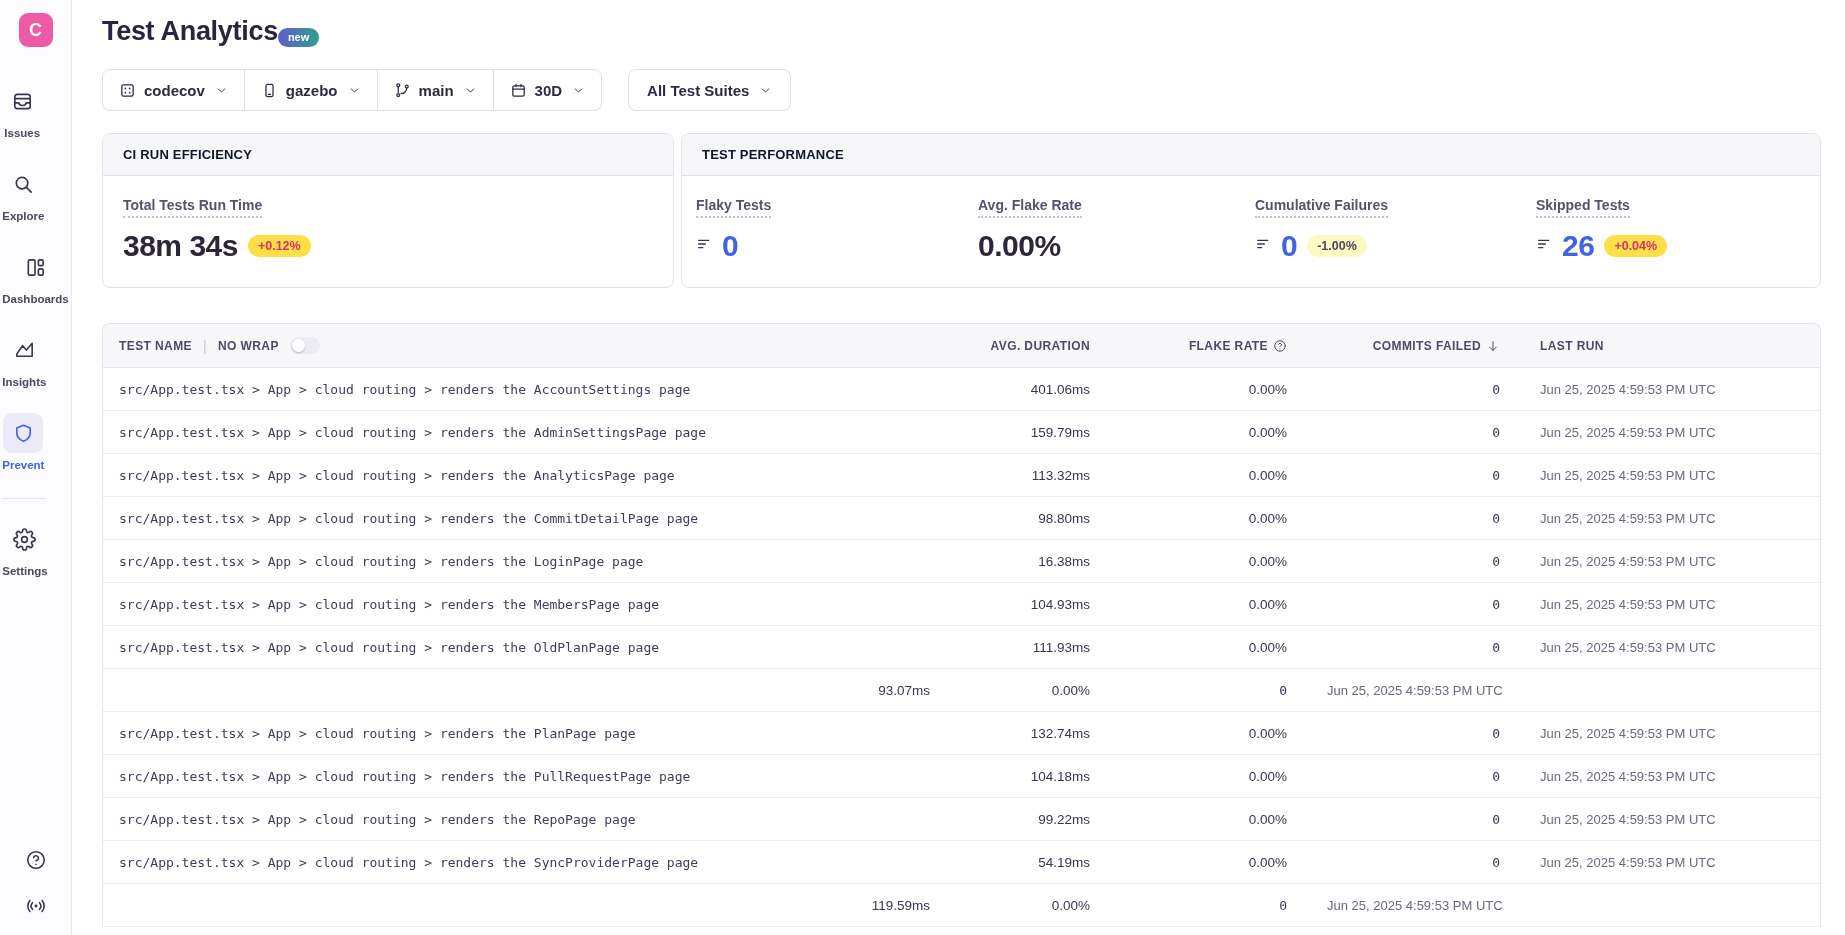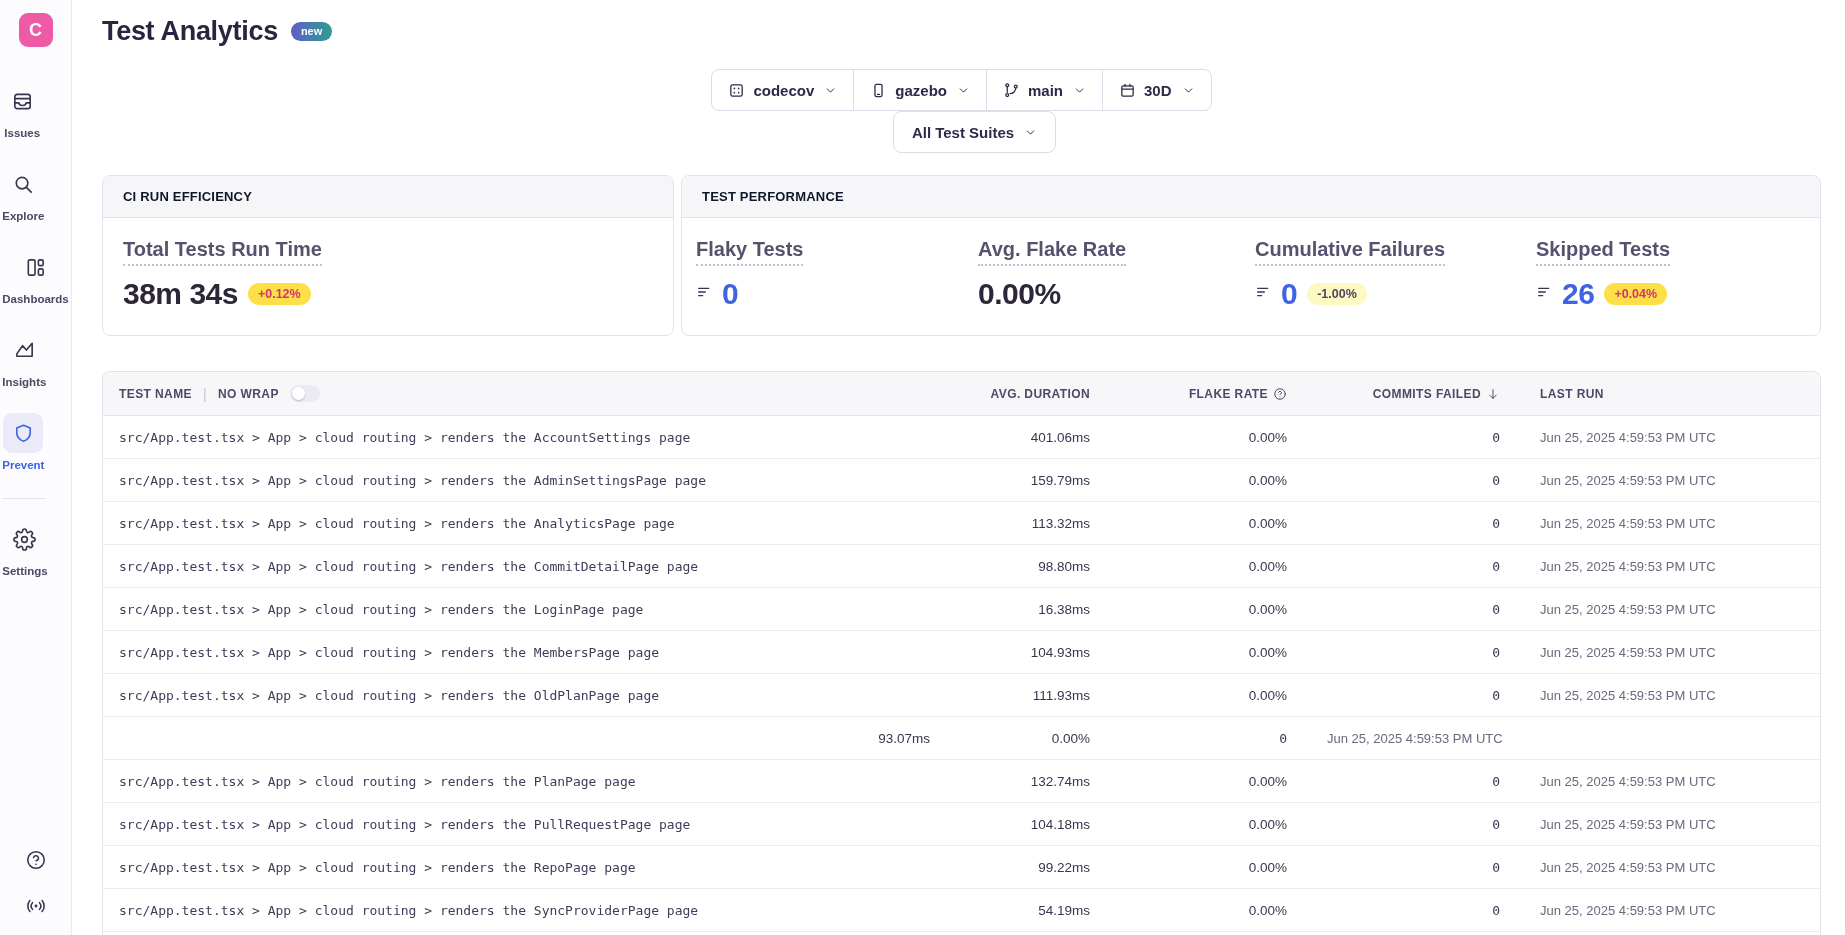--- a/index.html
+++ b/index.html
@@ -22,48 +22,48 @@
   .nav-item.active svg { stroke:var(--accent-blue); }
   .nav-item.active .nav-label { color:var(--accent-blue); }
   .side-divider { width:44px; height:1px; background:#e6e5ee; margin:2px 0 20px; }
   .side-spacer { flex:1; }
   .side-foot { display:flex; flex-direction:column; align-items:center; gap:24px; }
   .side-foot svg { width:22px; height:22px; stroke:#3a344e; stroke-width:1.7; fill:none;
     stroke-linecap:round; stroke-linejoin:round; cursor:pointer; }
 
   
   .main { flex:1; padding:16px 24px 0 30px; }
-  .page-header { display:flex; align-items:center; gap:13px; }
+  .page-header { display:flex; align-items:flex-end; }
   .page-title { font-size:27px; font-weight:800; color:#2b2440; letter-spacing:-0.3px; }
   .new-badge { background:linear-gradient(90deg, var(--new-grad-start), var(--new-grad-end));
     color:#fff; font-size:11px; font-weight:700; padding:3px 10px 4px; border-radius:11px; }
 
   
-  .filter-row { display:flex; align-items:center; margin-top:22px;flex-direction:column; }
+  .filter-row { display:flex; align-items:flex-start; margin-top:22px; }
   .filter-group { display:flex; border:1px solid #dddce8; border-radius:8px; background:#fff; }
   .filter-btn { display:flex; align-items:center; gap:8px; height:40px; padding:0 16px;
     font-size:15px; font-weight:700; color:#2f2947; cursor:pointer; border-right:1px solid #dddce8; }
   .filter-group .filter-btn:last-child { border-right:none; }
   .filter-btn svg { width:17px; height:17px; stroke:#2f2947; stroke-width:1.8; fill:none;
     stroke-linecap:round; stroke-linejoin:round; }
   .filter-btn .chev { width:13px; height:13px; margin-left:2px; }
   .suites-btn { margin-left:26px; border:1px solid #dddce8; border-radius:8px; }
   .suites-btn .filter-btn { border-right:none; padding:0 18px; }
 
   
   .panels-row { display:flex; gap:7px; margin-top:22px; }
   .panel { border:1px solid #e3e2ec; border-radius:8px; overflow:hidden; background:#fff; }
   .panel-ci { width:572px; flex:none; }
   .panel-perf { flex:1; }
   .panel-head { background:#f6f6f9; border-bottom:1px solid #e3e2ec; padding:13px 20px;
     font-size:13px; font-weight:700; letter-spacing:.2px; color:#0f172a; }
   .panel-body { padding:20px 20px 24px; display:grid; }
   .panel-ci .panel-body { grid-template-columns:338px 1fr; }
   .panel-perf .panel-body { grid-template-columns:282px 277px 281px 1fr; padding-left:14px; }
-  .stat-label { display:inline-block; font-size:20px; font-weight:700; color:#57516d;
+  .stat-label { display:inline-block; font-size:14px; font-weight:700; color:#57516d;
     border-bottom:2px dotted #c4c0d2; padding-bottom:3px; cursor:pointer; }
   .stat-value-row { margin-top:11px; display:flex; align-items:center; gap:10px; }
   .stat-value { font-size:30px; font-weight:600; color:#2c2638; letter-spacing:-0.5px; }
   .stat-value.link { color:var(--accent-blue); cursor:pointer; }
   .funnel svg { width:16px; height:16px; stroke:#3a3550; stroke-width:2; fill:none; stroke-linecap:round; }
   .delta-badge { font-size:12.5px; font-weight:600; padding:4px 10px; border-radius:12px; }
   .delta-badge.neg { background:#fde047; color:var(--badge-red); }
   .delta-badge.neutral { background:#fef9c3; color:#4c4660; }
 
   

